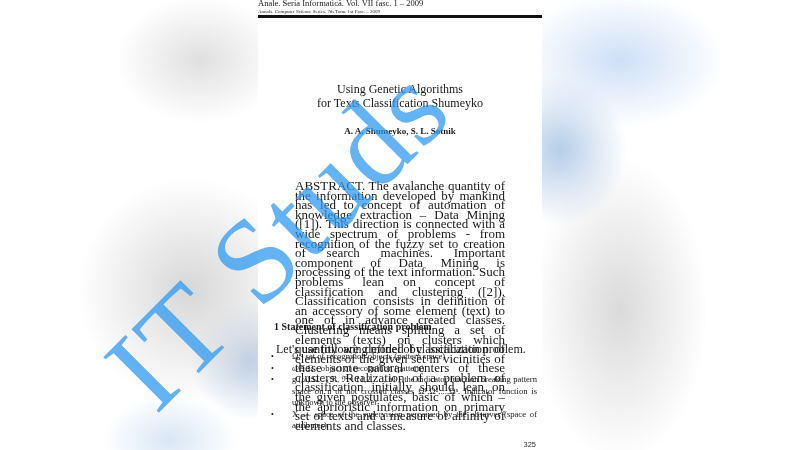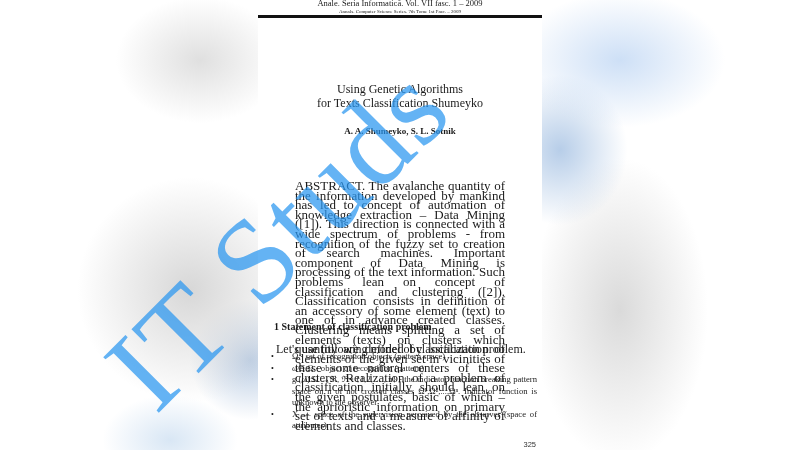--- a/index.html
+++ b/index.html
@@ -31,21 +31,20 @@
       position: absolute;
       left: 258px;
       top: 0;
       width: 284px;
       height: 450px;
       background: #ffffff;
       overflow: hidden;
       color: #1a1a1a;
     }
     .header {
-      text-align: center;
       padding-top: 0px;
     }
     .header .l1 {
       font-size: 8.5px;
       line-height: 9px;
       margin-top: -1px;
     }
     .header .l2 {
       font-size: 5px;
       line-height: 7px;

